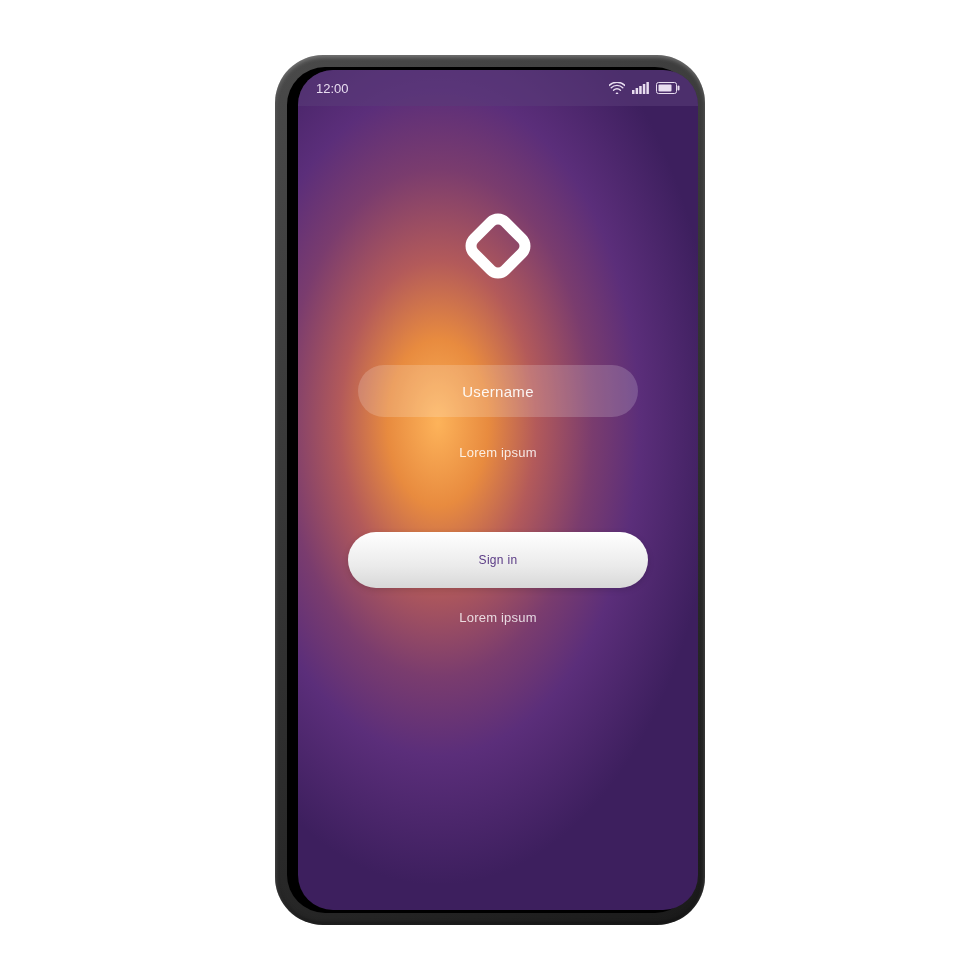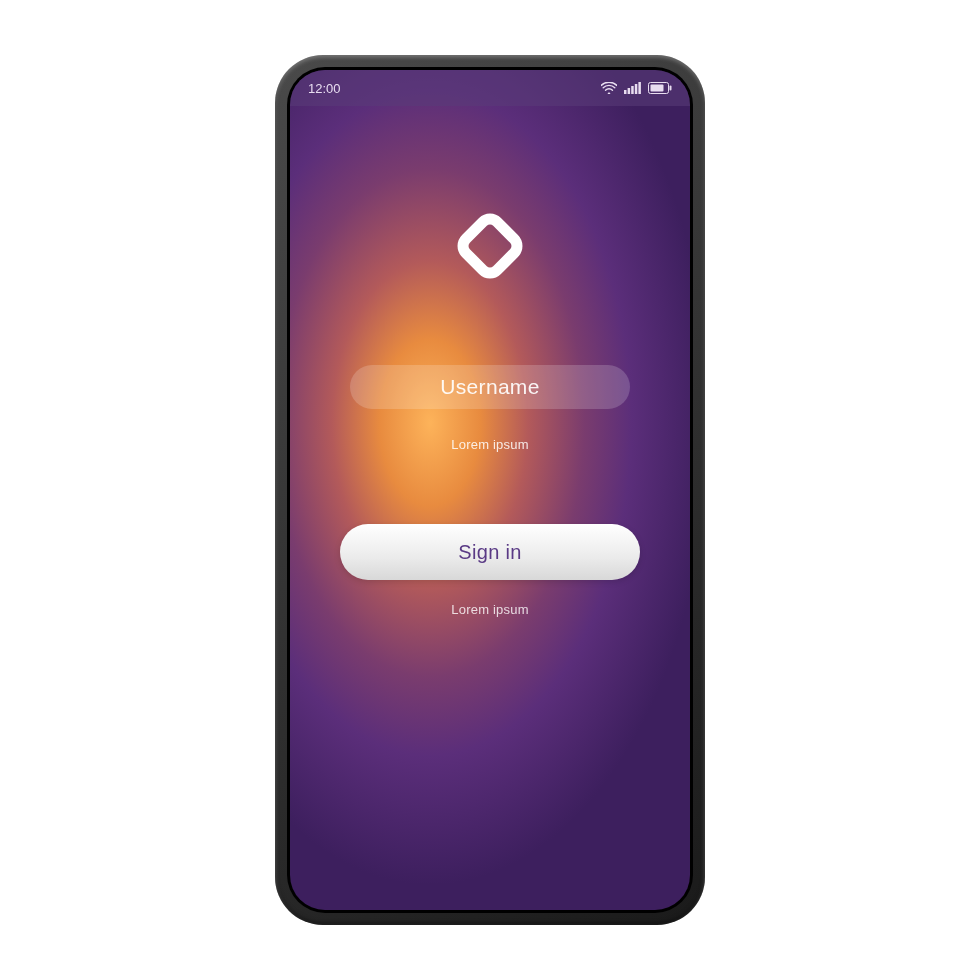--- a/index.html
+++ b/index.html
@@ -28,20 +28,21 @@
       border-radius: 38px;
       padding: 3px;
     }
     .screen {
       width: 100%;
       height: 100%;
       border-radius: 35px;
       overflow: hidden;
       position: relative;
       background: radial-gradient(ellipse 70% 55% at 35% 42%, #fdb35a 0%, #e88b3f 18%, #b35a5a 35%, #7a3c6e 55%, #5b2e7a 72%, #3d1f5e 100%);
+      margin-left: 8px;
     }
     .status-bar {
       height: 36px;
       background: rgba(90, 60, 120, 0.55);
       display: flex;
       align-items: center;
       justify-content: space-between;
       padding: 0 18px;
       color: #e8ddf0;
       font-size: 13px;
@@ -63,28 +64,28 @@
       flex-direction: column;
       align-items: center;
       padding: 60px 40px 0;
     }
     .logo {
       margin-top: 20px;
       margin-bottom: 55px;
     }
     .input-field {
       width: 280px;
-      height: 44px;
+      height: 52px;
       border-radius: 26px;
       background: rgba(255, 255, 255, 0.18);
       border: none;
       outline: none;
       text-align: center;
       color: #fff;
-      font-size: 21px;
+      font-size: 15px;
       font-weight: 300;
       margin-bottom: 20px;
       font-family: inherit;
       letter-spacing: 0.3px;
     }
     .input-field::placeholder {
       color: rgba(255,255,255,0.92);
       font-weight: 300;
     }
     .helper-text {
@@ -94,21 +95,21 @@
       margin-top: 8px;
       letter-spacing: 0.2px;
     }
     .signin-button {
       width: 300px;
       height: 56px;
       border-radius: 28px;
       background: linear-gradient(180deg, #ffffff 0%, #ebebeb 60%, #d8d8d8 100%);
       border: none;
       color: #5a3a85;
-      font-size: 20px;
+      font-size: 12px;
       font-weight: 400;
       cursor: pointer;
       margin-top: 72px;
       font-family: inherit;
       box-shadow: 0 2px 6px rgba(0,0,0,0.15);
       letter-spacing: 0.3px;
     }
     .footer-text {
       color: rgba(255,255,255,0.8);
       font-size: 13px;

